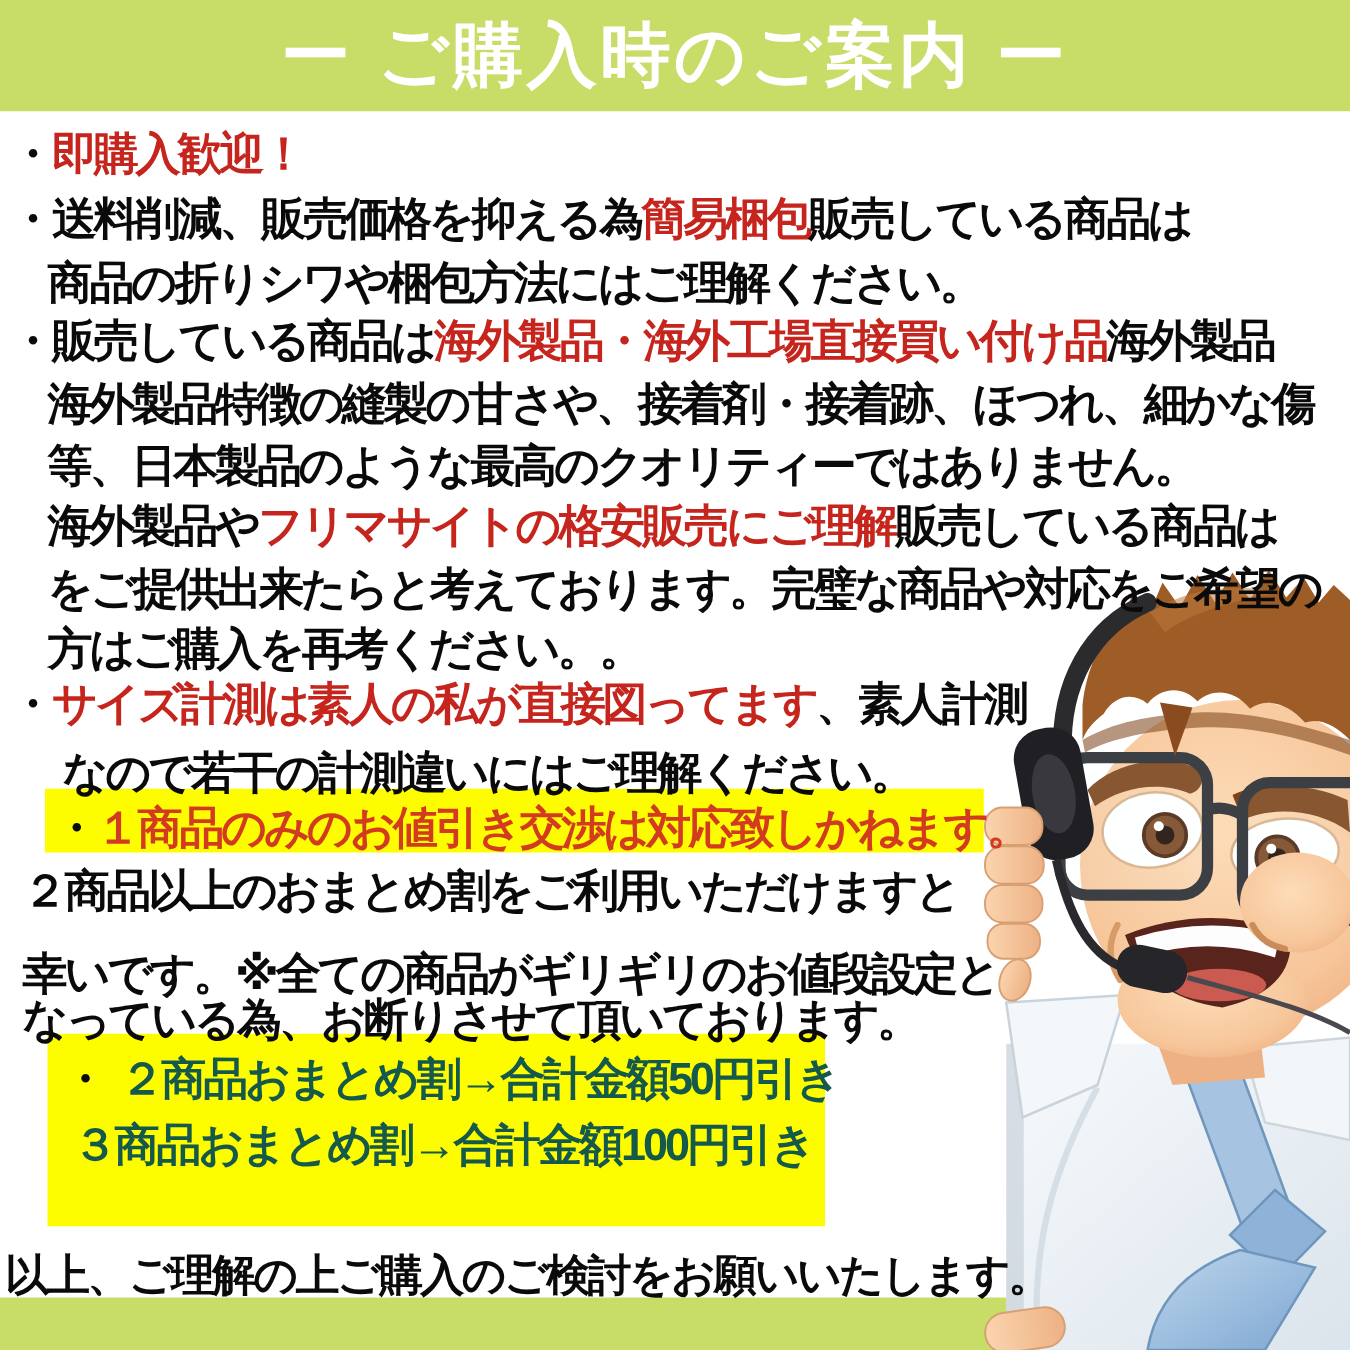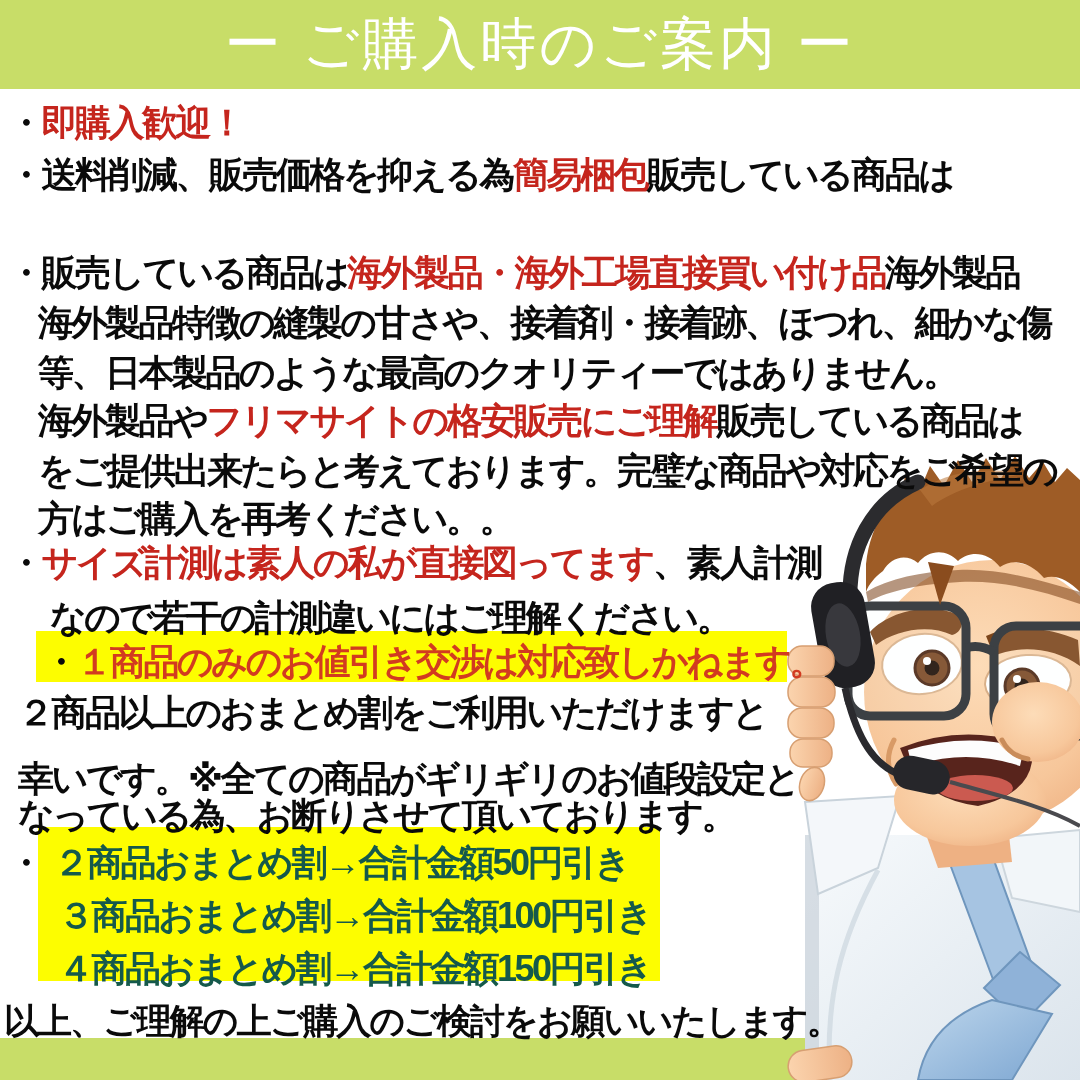--- a/index.html
+++ b/index.html
@@ -7,21 +7,21 @@
     position:relative;width:1080px;height:1080px;background:#ffffff;
     overflow:hidden;margin:0 auto;
     font-family:"Liberation Sans","DejaVu Sans",sans-serif;
   }
   
   .band-top{
     position:absolute;top:0;left:0;width:1080px;height:89px;
     background:var(--banner_green);display:flex;align-items:center;justify-content:center;z-index:3;
   }
   .band-top .title{
-    color:#ffffff;font-size:56px;font-weight:400;letter-spacing:3px;white-space:nowrap;text-align:right;
+    color:#ffffff;font-size:56px;font-weight:700;letter-spacing:3px;white-space:nowrap;text-align:right;
   }
   .band-bottom{
     position:absolute;left:0;bottom:0;width:1080px;height:42px;
     background:var(--banner_green);z-index:1;
   }
   
   .highlight-bar{
     position:absolute;left:36px;top:631px;width:751px;height:51px;
     background:var(--highlight_yellow);z-index:2;
   }
@@ -59,35 +59,35 @@
   <div class="band-top">
     <div class="title">ー ご購入時のご案内 ー</div>
   </div>
 
   <div class="highlight-bar"></div>
   <div class="discount-box"></div>
 
   <div id="lines">
       <div class="line ln-bullet" style="top: 98px;"><span class="c-black">・</span><span class="c-red">即購入歓迎！</span></div>
       <div class="line ln-bullet" style="top: 150px;"><span class="c-black">・</span><span class="c-black">送料削減、販売価格を抑える為</span><span class="c-red">簡易梱包</span><span class="c-black">販売している商品は</span></div>
+      <div class="line ln-cont" style="top: 201px;"><span class="c-black">商品の折りシワや梱包方法にはご理解ください。</span></div>
       <div class="line ln-bullet" style="top: 248px;"><span class="c-black">・</span><span class="c-black">販売している商品は</span><span class="c-red">海外製品・海外工場直接買い付け品</span><span class="c-black">海外製品</span></div>
       <div class="line ln-cont" style="top: 298px;"><span class="c-black">海外製品特徴の縫製の甘さや、接着剤・接着跡、ほつれ、細かな傷</span></div>
       <div class="line ln-cont" style="top: 348px;"><span class="c-black">等、日本製品のような最高のクオリティーではありません。</span></div>
       <div class="line ln-cont" style="top: 396px;"><span class="c-black">海外製品や</span><span class="c-red">フリマサイトの格安販売にご理解</span><span class="c-black">販売している商品は</span></div>
       <div class="line ln-cont" style="top: 446px;"><span class="c-black">をご提供出来たらと考えております。完璧な商品や対応をご希望の</span></div>
       <div class="line ln-cont" style="top: 494px;"><span class="c-black">方はご購入を再考ください。。</span></div>
       <div class="line ln-bullet" style="top: 538px; text-align: center;"><span class="c-black">・</span><span class="c-red">サイズ計測は素人の私が直接図ってます</span><span class="c-black">、素人計測</span></div>
       <div class="line ln-cont" style="top: 593px; margin-left: 12px;"><span class="c-black">なので若干の計測違いにはご理解ください。</span></div>
       <div class="line ln-bullet" style="top: 637px; padding-left: 43px;"><span class="c-black">・</span><span class="c-hlred">１商品のみのお値引き交渉は対応致しかねます。</span></div>
       <div class="line ln-wide" style="top: 688px;"><span class="c-black">２商品以上のおまとめ割をご利用いただけますと</span></div>
       <div class="line ln-wide" style="top: 754px;"><span class="c-black">幸いです。※全ての商品がギリギリのお値段設定と</span></div>
       <div class="line ln-wide" style="top: 791px;"><span class="c-black">なっている為、お断りさせて頂いております。</span></div>
-      <div class="line ln-disc1" style="top: 838px;"><span class="c-black">・</span><span class="c-teal">２商品おまとめ割→合計金額50円引き</span></div>
+      <div class="line ln-disc1" style="top: 838px; margin-left: 42px;"><span class="c-black">・</span><span class="c-teal">２商品おまとめ割→合計金額50円引き</span></div>
       <div class="line ln-disc" style="top: 891px;"><span class="c-teal">３商品おまとめ割→合計金額100円引き</span></div>
-      <div class="line ln-disc" style="top: 944px;"><span class="c-teal">４商品おまとめ割→合計金額150円引き</span></div>
       <div class="line ln-footer" style="top: 996px;"><span class="c-black">以上、ご理解の上ご購入のご検討をお願いいたします。</span></div>
     </div>
 
   <svg class="character" viewBox="0 0 310 640" aria-hidden="true">
     <defs>
       <radialGradient id="gSkin" cx="45%" cy="40%" r="70%">
         <stop offset="0%" stop-color="#fddcb8"></stop>
           <stop offset="70%" stop-color="#f7c79b"></stop>
           <stop offset="100%" stop-color="#eeb183"></stop>
       </radialGradient>

